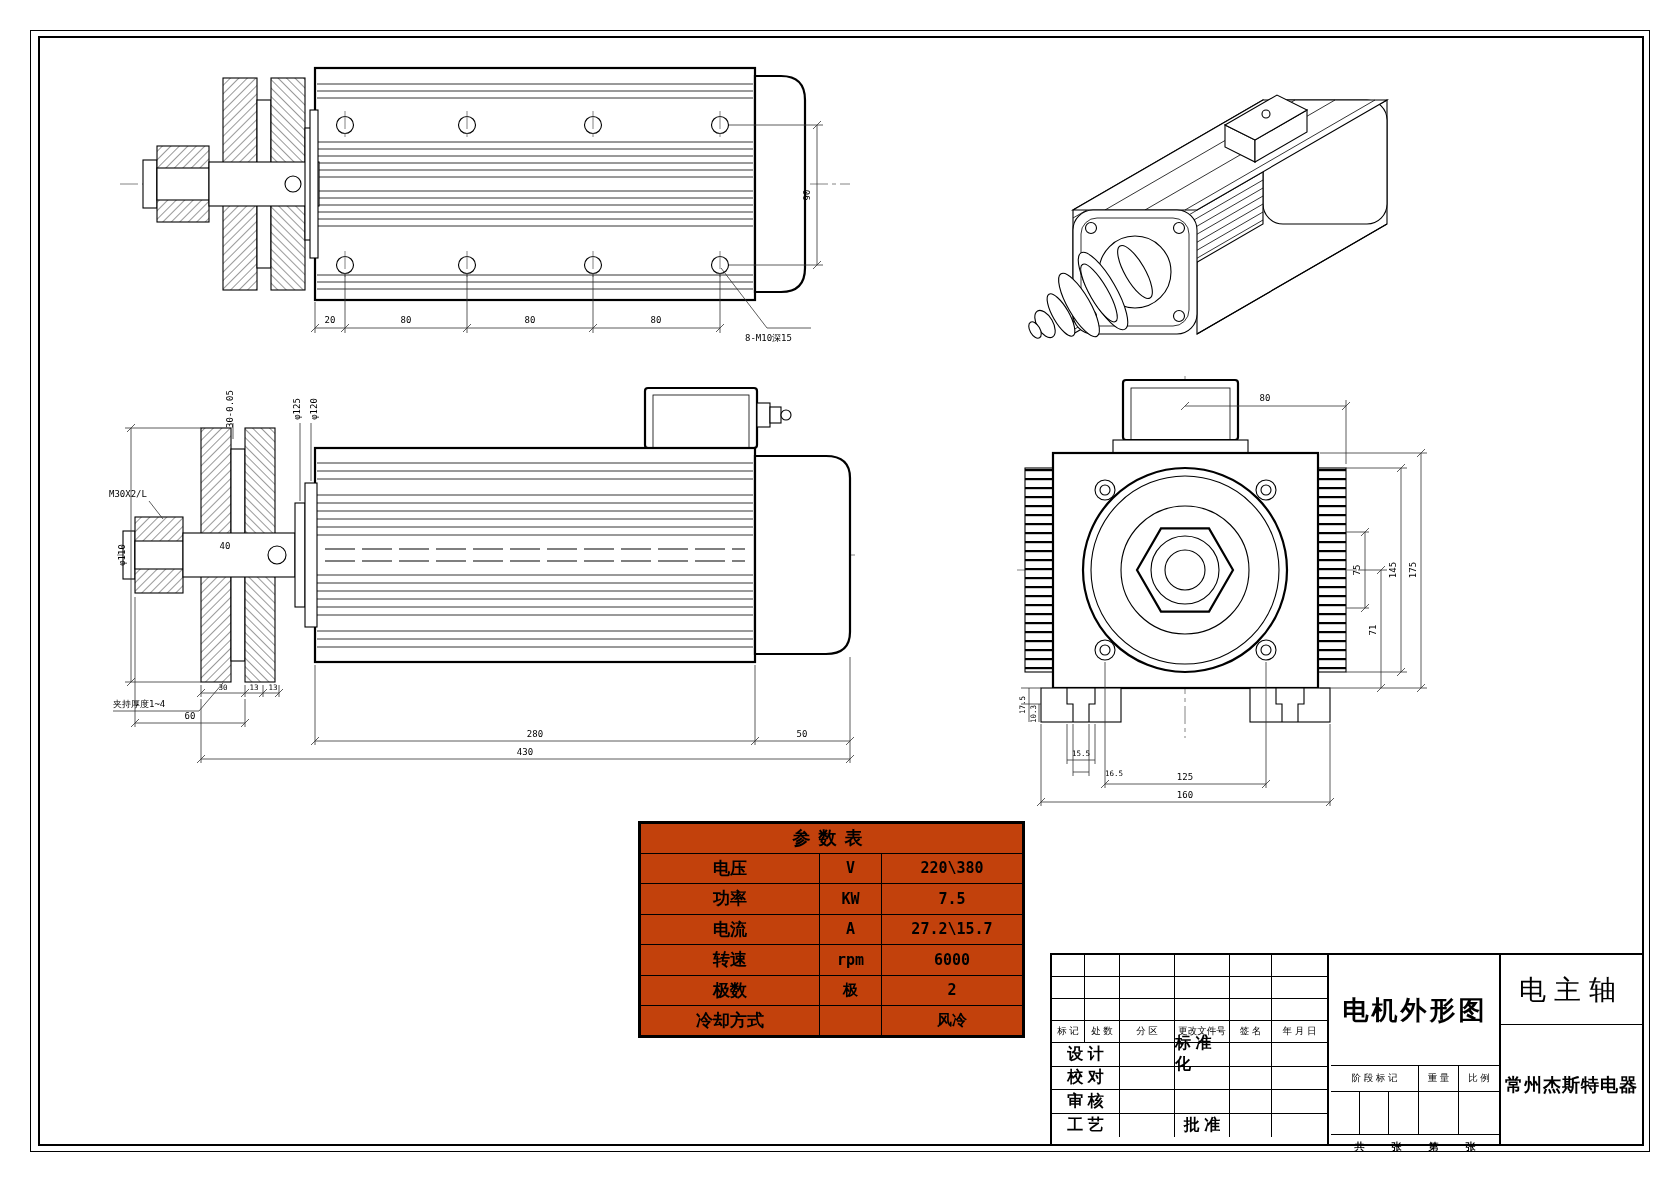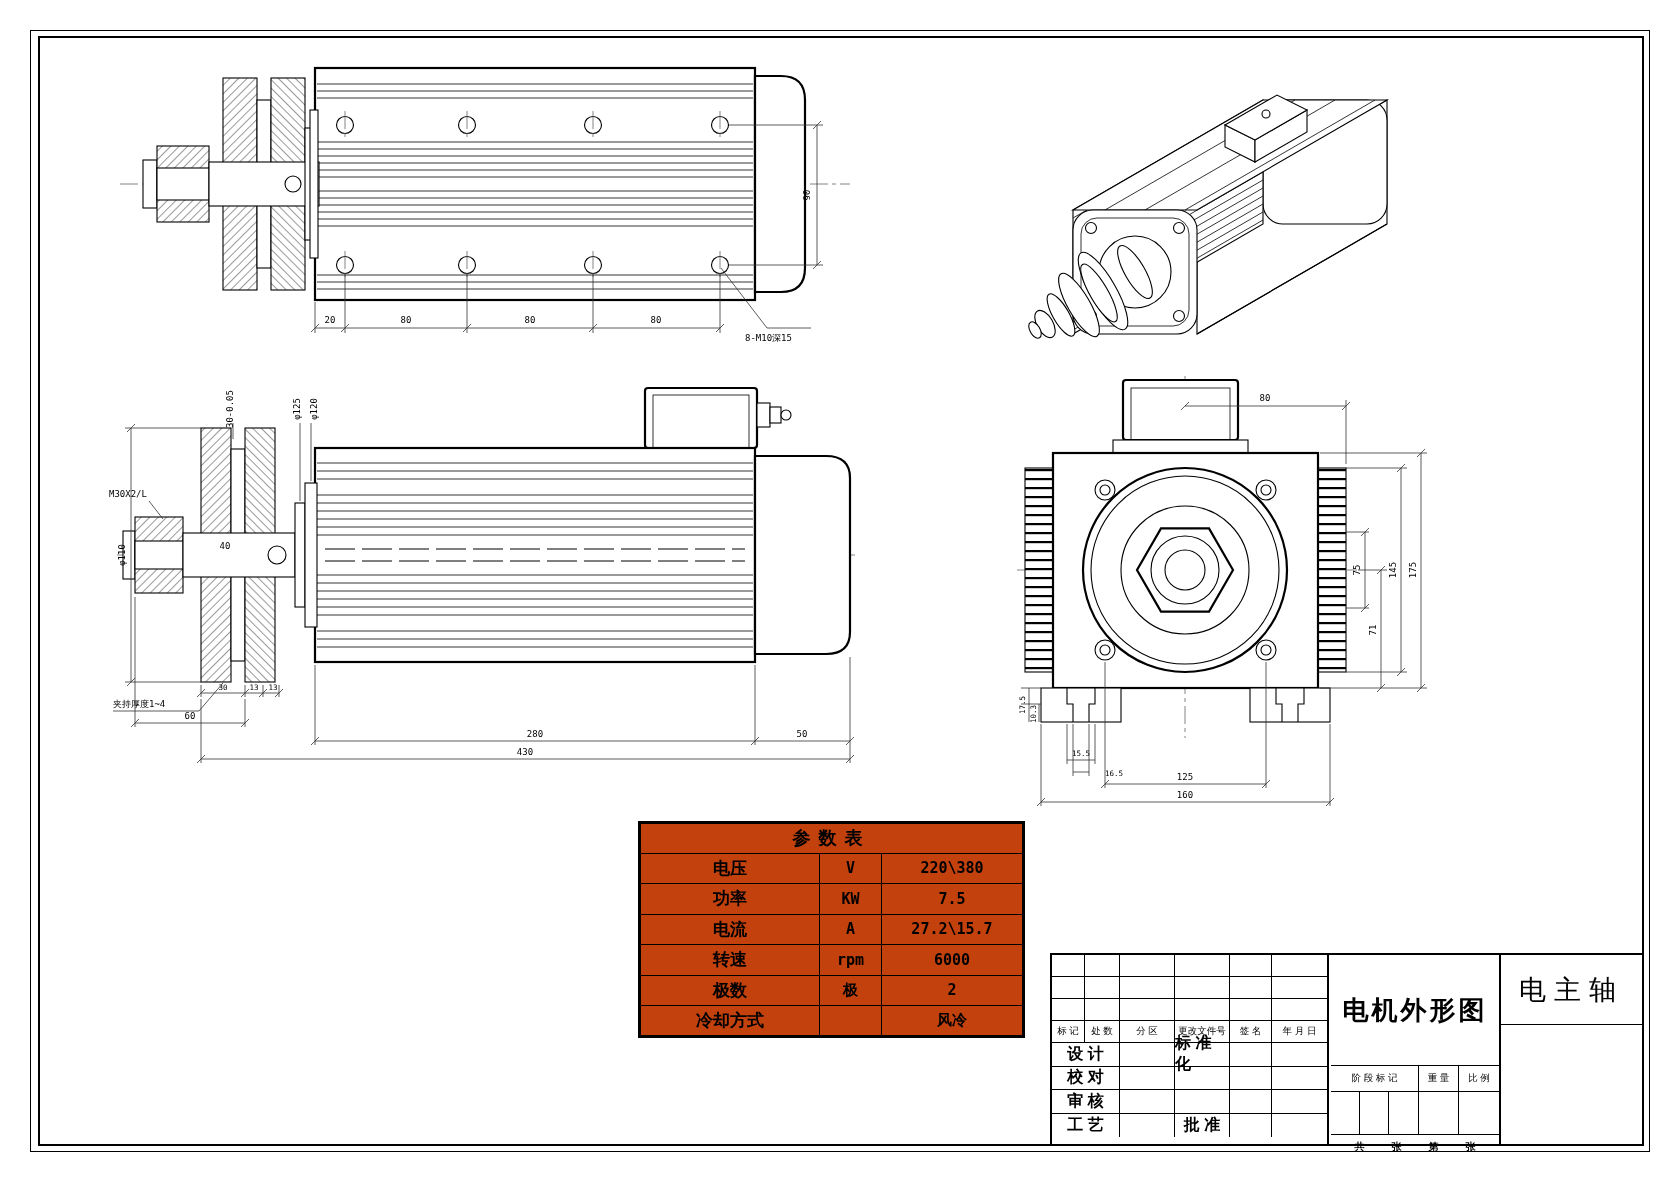--- a/index.html
+++ b/index.html
@@ -398,15 +398,16 @@
       </div>
       <div class="tb-sheet">
         <span>共</span>
         <span>张</span>
         <span>第</span>
         <span>张</span>
       </div>
     </div>
     <div class="tb-right">
       <div class="tb-product">电主轴</div>
+      <div class="tb-company">常州杰斯特电器</div>
     </div>
   </div>
 </div>
 
 </body></html>

